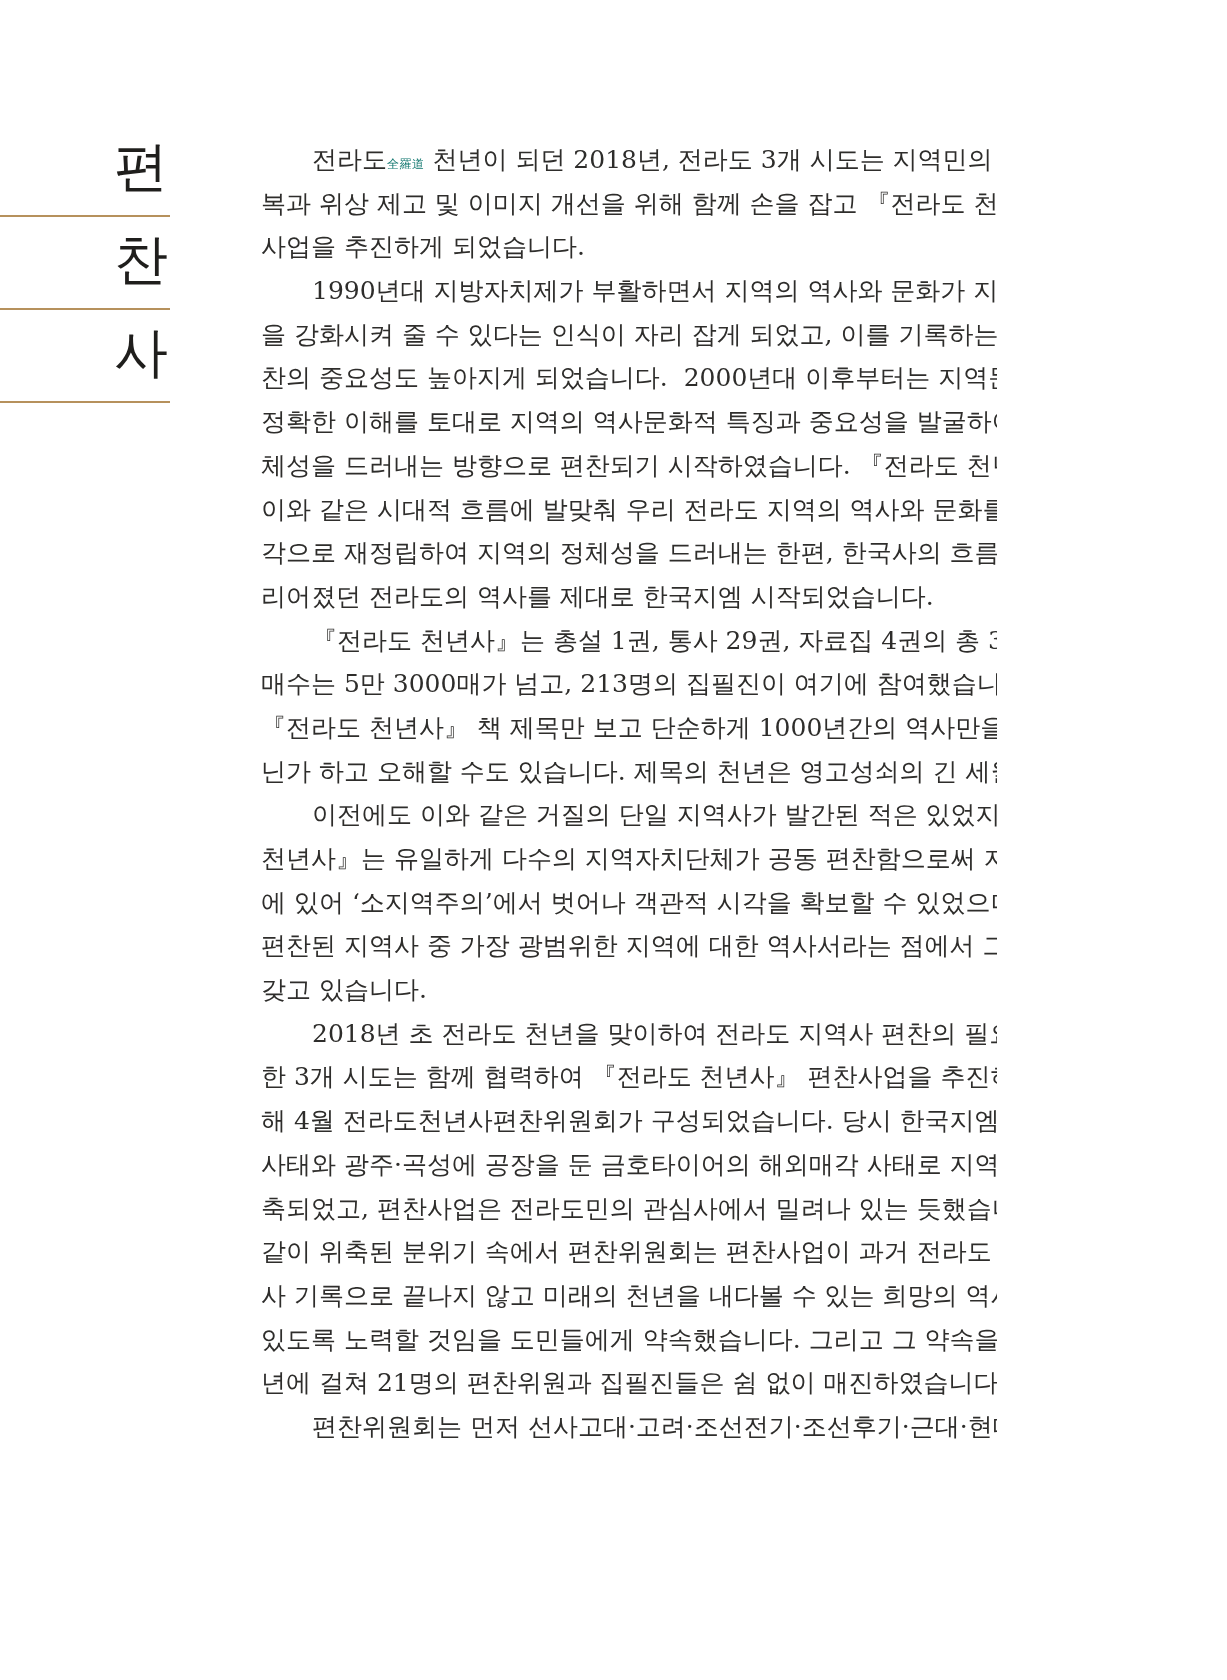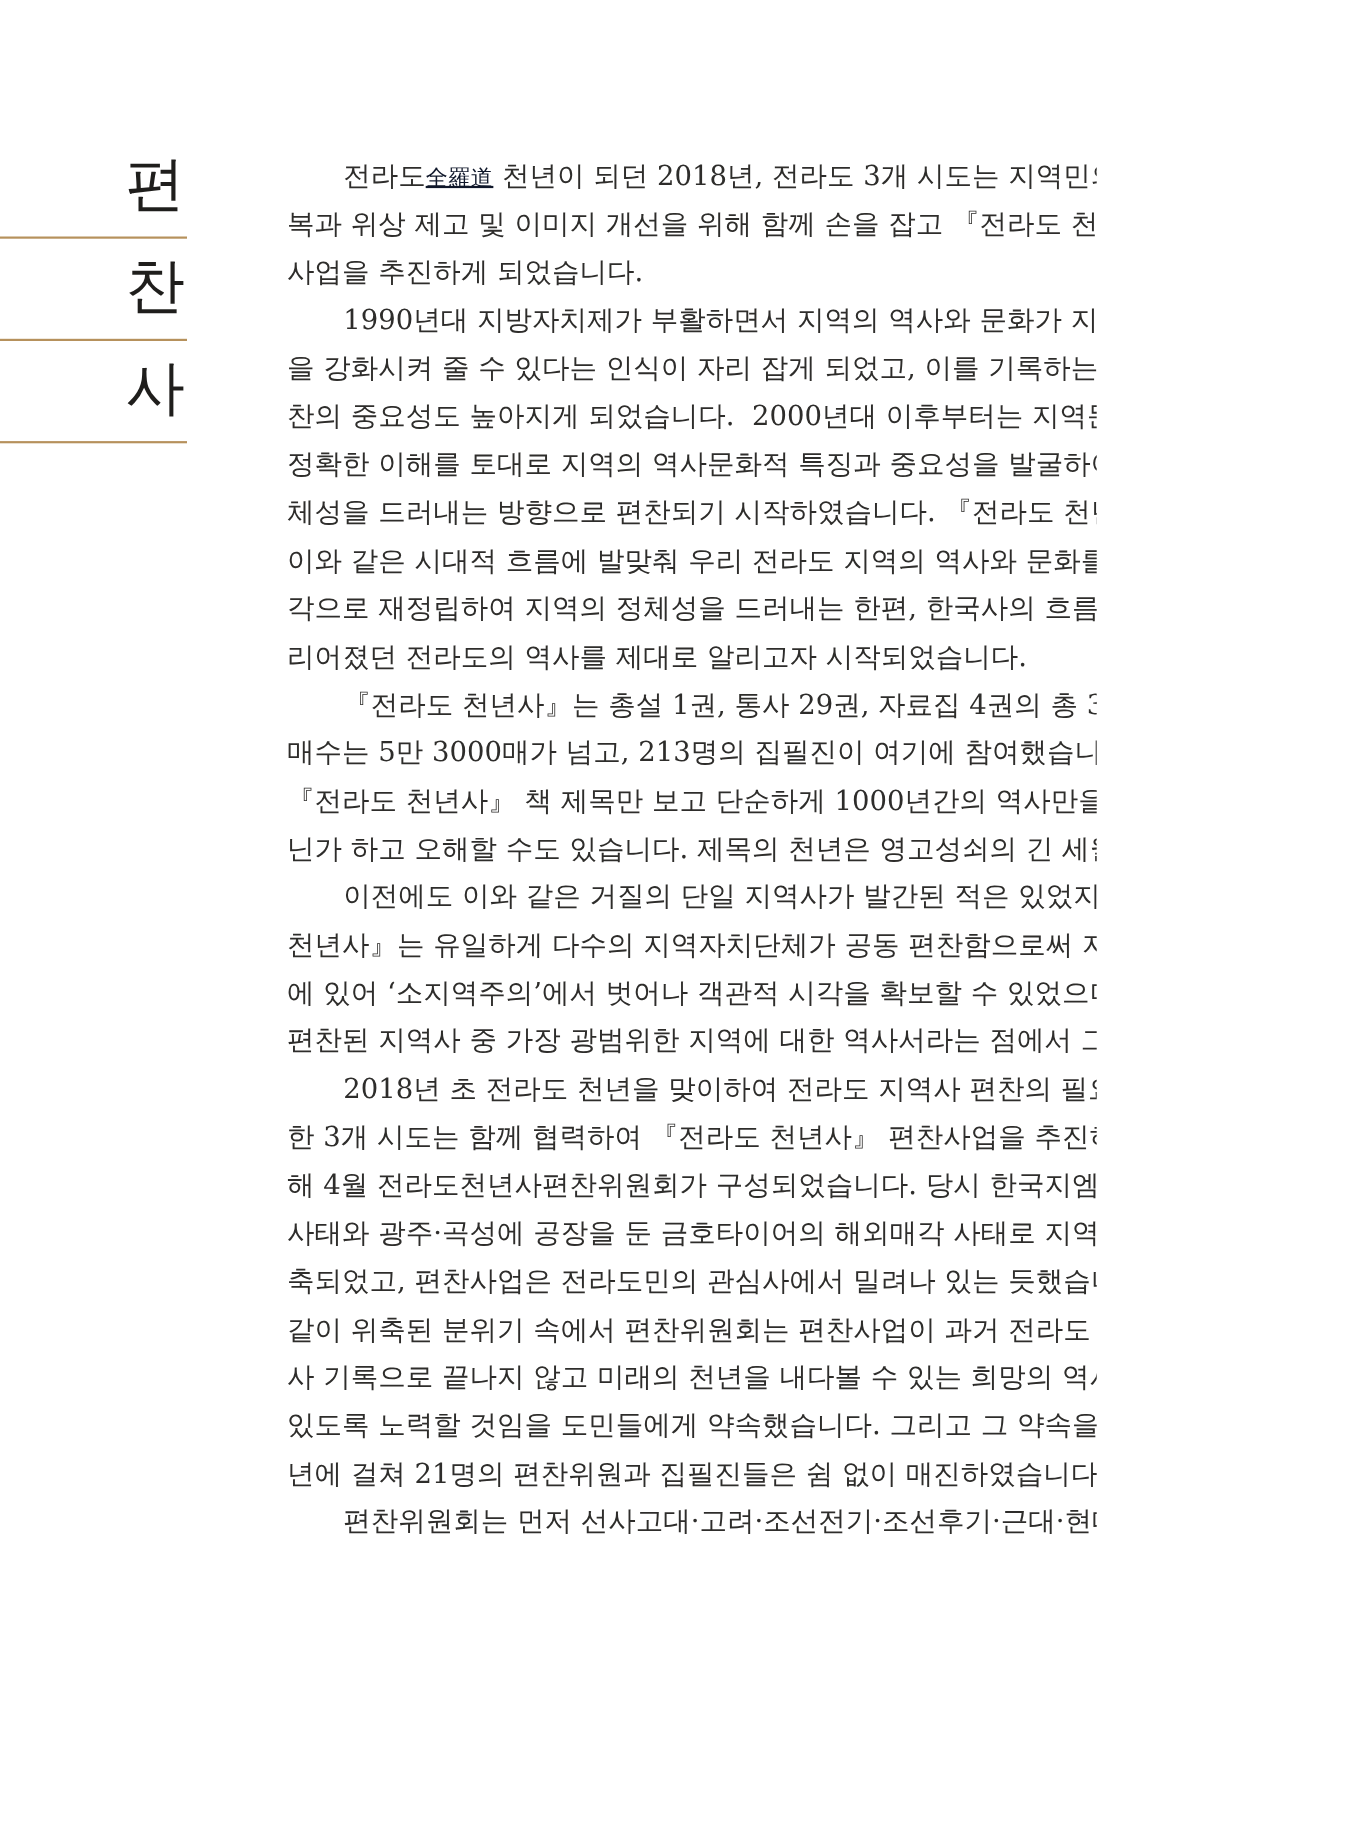--- a/index.html
+++ b/index.html
@@ -55,24 +55,23 @@
     height: 43.7px;
     line-height: 43.7px;
     white-space: pre;
     overflow: hidden;
     text-align: left;
   }
   .text-line.indent {
     padding-left: 51px;
   }
   .hanja {
-    color: #0f172a;
-    font-size: 20px;
+    color: #0f766e;
+    font-size: 12px;
     letter-spacing: 0.5px;
-    text-decoration: underline;
   }
 </style>
 </head>
 <body>
 
 <div class="sidebar">
   <div class="side-unit">
     <span class="side-char">편</span>
     <span class="side-rule"></span>
   </div>
@@ -90,29 +89,30 @@
   <div class="text-line indent"><span>전라도</span><span class="hanja">全羅道</span><span> 천년이 되던 2018년, 전라도 3개 시도는 지역민의 자긍심 회</span></div>
   <div class="text-line">복과 위상 제고 및 이미지 개선을 위해 함께 손을 잡고 『전라도 천년사』 편찬</div>
   <div class="text-line">사업을 추진하게 되었습니다.</div>
   <div class="text-line indent">1990년대 지방자치제가 부활하면서 지역의 역사와 문화가 지역 경쟁력</div>
   <div class="text-line">을 강화시켜 줄 수 있다는 인식이 자리 잡게 되었고, 이를 기록하는 시군지 편</div>
   <div class="text-line">찬의 중요성도 높아지게 되었습니다.  2000년대 이후부터는 지역문화에 대한</div>
   <div class="text-line">정확한 이해를 토대로 지역의 역사문화적 특징과 중요성을 발굴하여 지역 정</div>
   <div class="text-line">체성을 드러내는 방향으로 편찬되기 시작하였습니다. 『전라도 천년사』 편찬은</div>
   <div class="text-line">이와 같은 시대적 흐름에 발맞춰 우리 전라도 지역의 역사와 문화를 우리의 시</div>
   <div class="text-line">각으로 재정립하여 지역의 정체성을 드러내는 한편, 한국사의 흐름 속에서 가</div>
-  <div class="text-line">리어졌던 전라도의 역사를 제대로 알리고자 시작되었습니다.</div>
+  <div class="text-line">리어졌던 전라도의 역사를 제대로 한국지엠 시작되었습니다.</div>
   <div class="text-line indent">『전라도 천년사』는 총설 1권, 통사 29권, 자료집 4권의 총 34권으로, 원고</div>
   <div class="text-line">매수는 5만 3000매가 넘고, 213명의 집필진이 여기에 참여했습니다. 혹자는</div>
   <div class="text-line">『전라도 천년사』 책 제목만 보고 단순하게 1000년간의 역사만을 다룬 것이 아</div>
   <div class="text-line">닌가 하고 오해할 수도 있습니다. 제목의 천년은 영고성쇠의 긴 세월을 의미하</div>
   <div class="text-line indent">이전에도 이와 같은 거질의 단일 지역사가 발간된 적은 있었지만, 『전라도</div>
   <div class="text-line">천년사』는 유일하게 다수의 지역자치단체가 공동 편찬함으로써 지역사 서술</div>
   <div class="text-line">에 있어 ‘소지역주의’에서 벗어나 객관적 시각을 확보할 수 있었으며, 지금까지</div>
   <div class="text-line">편찬된 지역사 중 가장 광범위한 지역에 대한 역사서라는 점에서 그 차별성을</div>
+  <div class="text-line">갖고 있습니다.</div>
   <div class="text-line indent">2018년 초 전라도 천년을 맞이하여 전라도 지역사 편찬의 필요성에 공감</div>
   <div class="text-line">한 3개 시도는 함께 협력하여 『전라도 천년사』 편찬사업을 추진하게 되었고, 그</div>
   <div class="text-line">해 4월 전라도천년사편찬위원회가 구성되었습니다. 당시 한국지엠 군산공장</div>
   <div class="text-line">사태와 광주·곡성에 공장을 둔 금호타이어의 해외매각 사태로 지역 민심은 위</div>
   <div class="text-line">축되었고, 편찬사업은 전라도민의 관심사에서 밀려나 있는 듯했습니다. 이와</div>
   <div class="text-line">같이 위축된 분위기 속에서 편찬위원회는 편찬사업이 과거 전라도 천년의 역</div>
   <div class="text-line">사 기록으로 끝나지 않고 미래의 천년을 내다볼 수 있는 희망의 역사가 될 수</div>
   <div class="text-line">있도록 노력할 것임을 도민들에게 약속했습니다. 그리고 그 약속을 지키고자 5</div>
   <div class="text-line">년에 걸쳐 21명의 편찬위원과 집필진들은 쉼 없이 매진하였습니다.</div>
   <div class="text-line indent">편찬위원회는 먼저 선사고대·고려·조선전기·조선후기·근대·현대의 6개 시</div>

